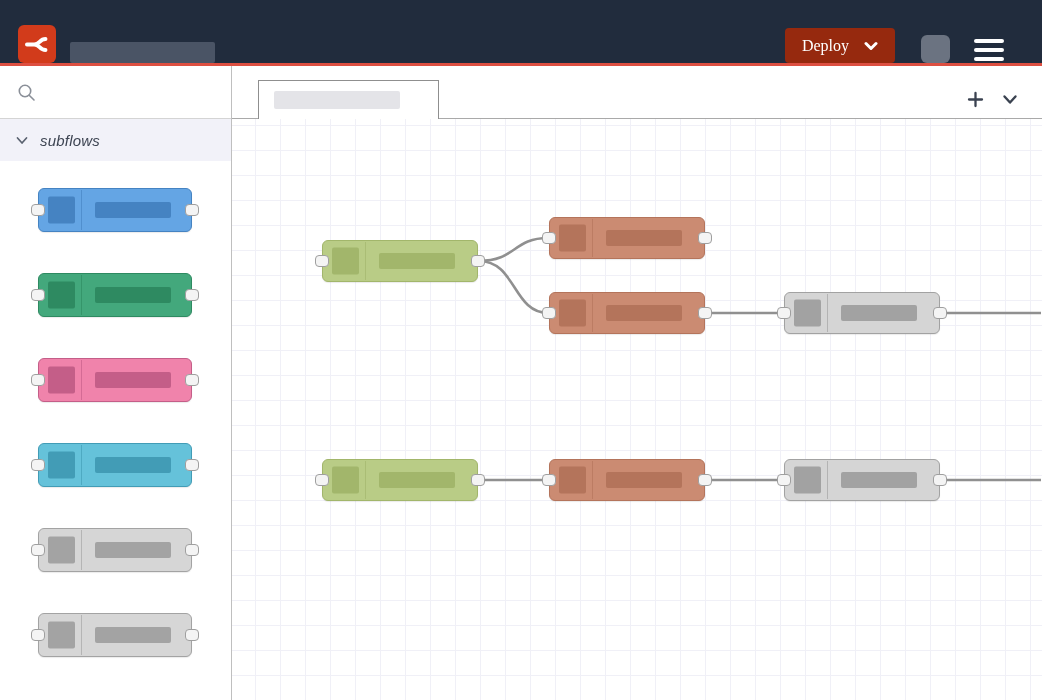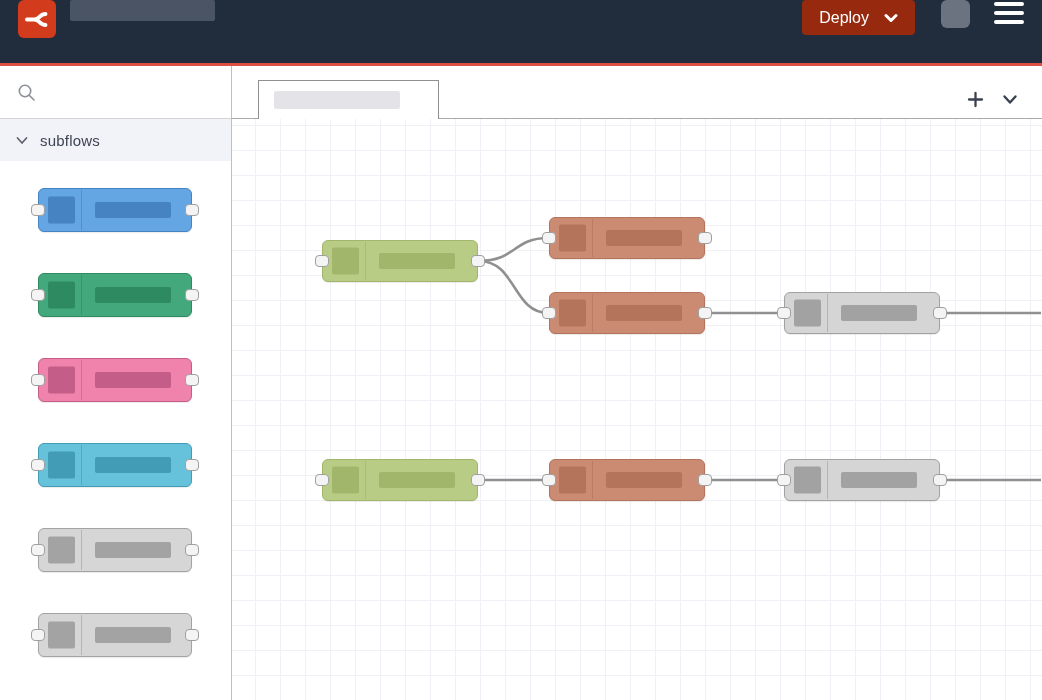--- a/index.html
+++ b/index.html
@@ -4,42 +4,42 @@
 <style>
   * { margin:0; padding:0; box-sizing:border-box; }
   html,body { width:1042px; height:700px; overflow:hidden; background:#fff;
               font-family:"Liberation Sans","DejaVu Sans",sans-serif; }
 
   .app { width:1042px; height:700px; display:flex; flex-direction:column; }
 
   
   .header { height:66px; flex:0 0 66px; background:var(--bar,#212c3d);
             border-bottom:3px solid var(--accent-line,#dd4f41);
-            display:flex; align-items:flex-start; padding:0 16px 0 18px; }
+            display:flex; align-items:flex-end; padding:0 36px 0 18px;font-family:Liberation Serif, serif; }
   .logo { width:38px; height:38px; border-radius:6px; background:var(--logo-bg,#d23b1b);
           display:flex; align-items:center; justify-content:center; flex:0 0 38px; }
   .title-ph { width:145px; height:21px; background:var(--title-placeholder,#4a5465);
               border-radius:2px; margin-left:14px; }
   .spacer { flex:1; }
   .deploy { height:35px; padding:0 17px; background:var(--deploy-bg,#96290e);
             border:none; border-radius:4px; color:#fff; font-size:16px; font-weight:500;
             display:flex; align-items:center; gap:15px; cursor:pointer;
             font-family:inherit; }
   .avatar { width:29px; height:28px; border-radius:6px; background:var(--avatar,#6b7381);
             margin-left:26px; cursor:pointer; }
   .menu { background:none; border:none; margin-left:22px; cursor:pointer;
           display:flex; flex-direction:column; gap:5px; padding:2px; }
   .menu span { display:block; width:30px; height:4px; background:#fff; border-radius:2px; }
 
   
   .main { flex:1; display:flex; min-height:0; }
 
   
   .sidebar { width:232px; flex:0 0 232px; background:#fff;
-             border-right:1px solid #bfbfbf; display:flex; flex-direction:column; }
+             border-right:1px solid #bfbfbf; display:flex; flex-direction:column;font-style:italic; }
   .search-row { height:53px; flex:0 0 53px; border-bottom:1px solid #d4d4d4;
                 display:flex; align-items:center; padding-left:17px; cursor:text; }
   .section-header { height:42px; flex:0 0 42px; background:#f2f2f9;
                     display:flex; align-items:center; gap:12px; padding-left:16px;
                     cursor:pointer; }
   .section-header .lbl { font-size:15px; font-weight:500; color:#3d4452; letter-spacing:.2px; }
   .palette-list { padding:27px 0 0 38px; overflow:hidden; }
   .palette-item { margin-bottom:41px; }
 
   

